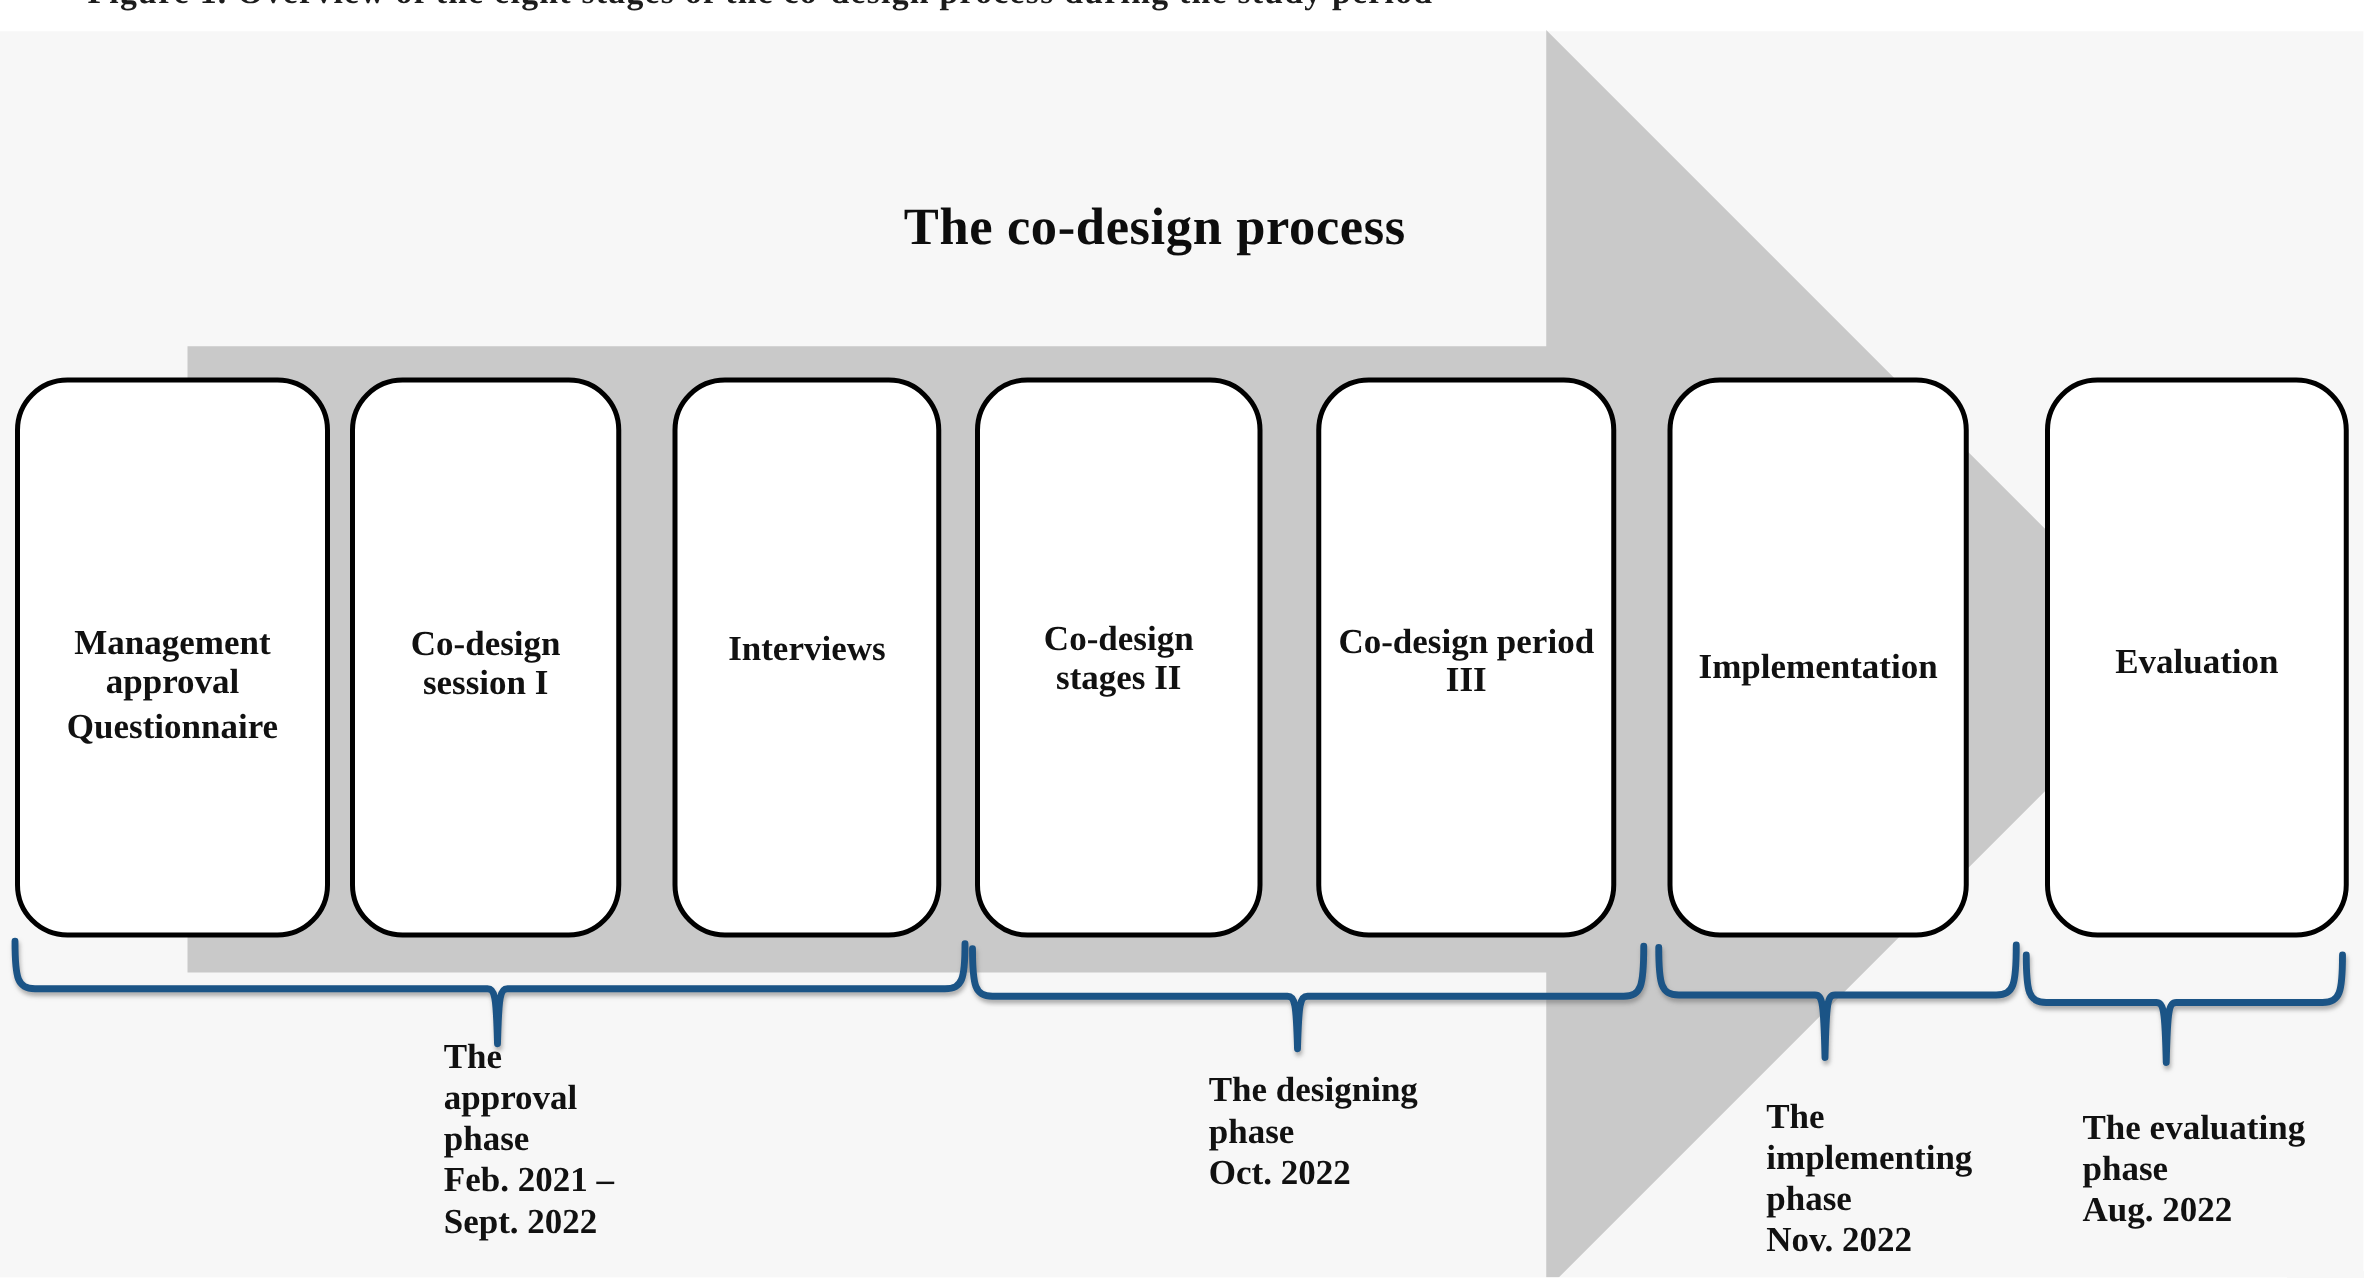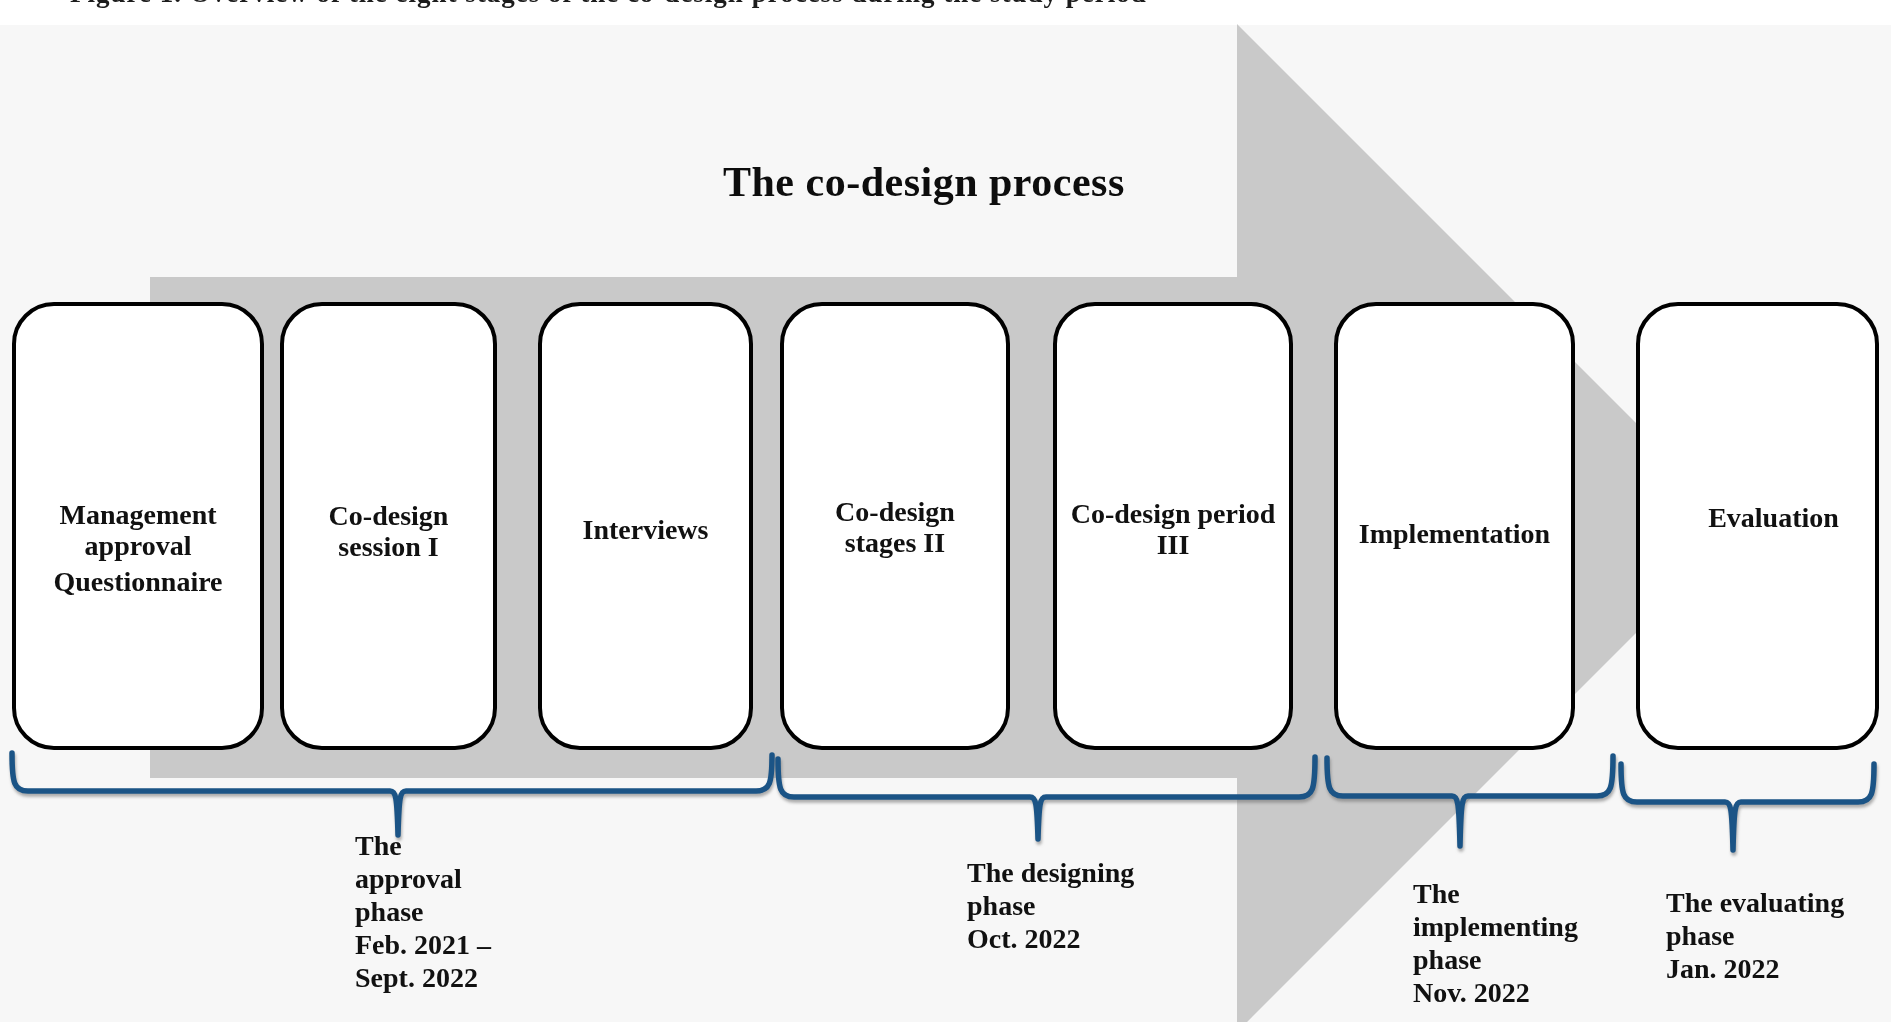--- a/index.html
+++ b/index.html
@@ -77,21 +77,21 @@
   </div>
 
   <div class="step-box" style="left:280px;width:217px;">
     <div class="step-label" style="top:194px;">
       <span>Co-design</span>
       <span>session I</span>
     </div>
   </div>
 
   <div class="step-box" style="left:538px;width:215px;">
-    <div class="step-label" style="top:208px;">
+    <div class="step-label" style="top:198px;">
       <span>Interviews</span>
     </div>
   </div>
 
   <div class="step-box" style="left:780px;width:230px;">
     <div class="step-label" style="top:190px;">
       <span>Co-design</span>
       <span>stages II</span>
     </div>
   </div>
@@ -103,21 +103,21 @@
     </div>
   </div>
 
   <div class="step-box" style="left:1334px;width:241px;">
     <div class="step-label" style="top:212px;">
       <span>Implementation</span>
     </div>
   </div>
 
   <div class="step-box" style="left:1636px;width:243px;">
-    <div class="step-label" style="top:196px;padding-left:16px;">
+    <div class="step-label" style="top:208px;">
       <span>Evaluation</span>
     </div>
   </div>
 
   <svg class="layer braces" width="1891" height="1022" viewBox="0 0 1891 1022">
     <g fill="none" stroke="#1b5486" stroke-width="5.5" stroke-linecap="round" stroke-linejoin="round">
       <path d="M 12 753 C 12 783, 14 791, 28 791 L 390 791 C 396 791, 397 797, 398 835 C 399 797, 400 791, 406 791 L 756 791 C 770 791, 772 783, 772 755"></path>
       <path d="M 778 759 C 778 789, 780 797, 794 797 L 1030 797 C 1036 797, 1037 803, 1038 839 C 1039 803, 1040 797, 1046 797 L 1299 797 C 1313 797, 1315 789, 1315 757"></path>
       <path d="M 1327 758 C 1327 788, 1329 796, 1343 796 L 1452 796 C 1458 796, 1459 802, 1460 846 C 1461 802, 1462 796, 1468 796 L 1597 796 C 1611 796, 1613 788, 1613 756"></path>
       <path d="M 1621 764 C 1621 794, 1623 802, 1637 802 L 1725 802 C 1731 802, 1732 808, 1733 850 C 1734 808, 1735 802, 1741 802 L 1858 802, C 1872 802, 1874 794, 1874 764"></path>
@@ -141,16 +141,16 @@
   <div class="phase-label" style="left:1413px;top:877px;">
     <span>The</span>
     <span>implementing</span>
     <span>phase</span>
     <span>Nov. 2022</span>
   </div>
 
   <div class="phase-label" style="left:1666px;top:886px;">
     <span>The evaluating</span>
     <span>phase</span>
-    <span>Jan. 2022</span>
+    <span>Aug. 2022</span>
   </div>
 
 </div>
 
 </body></html>

